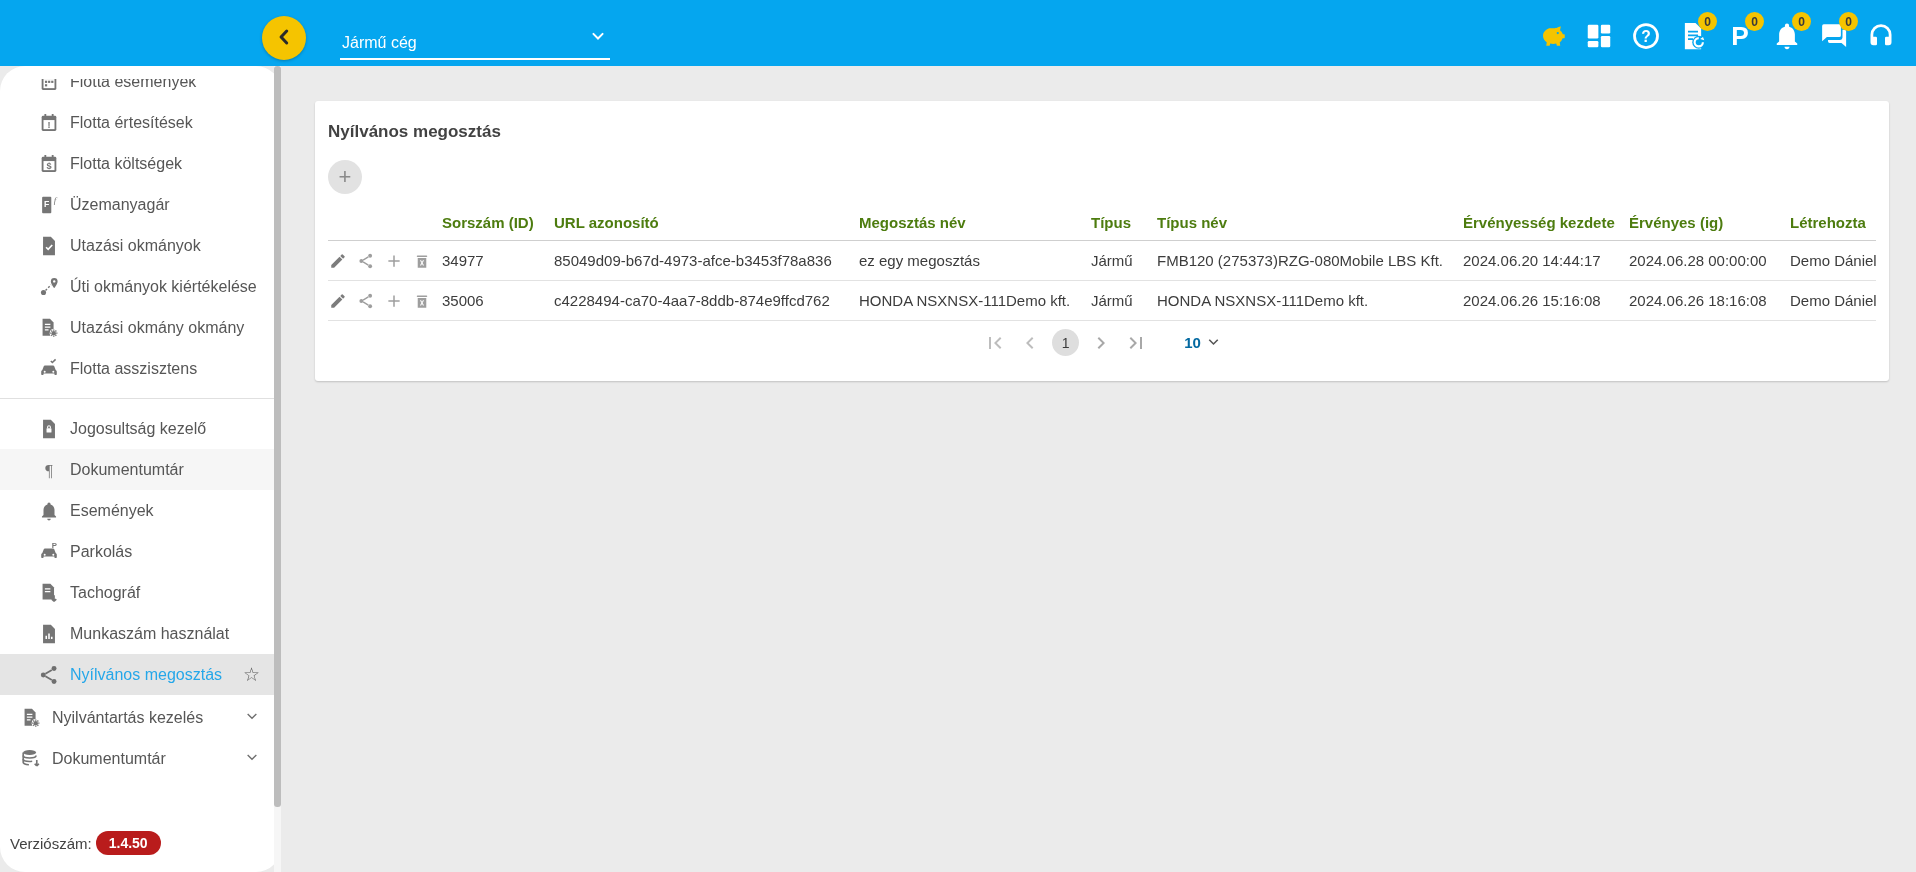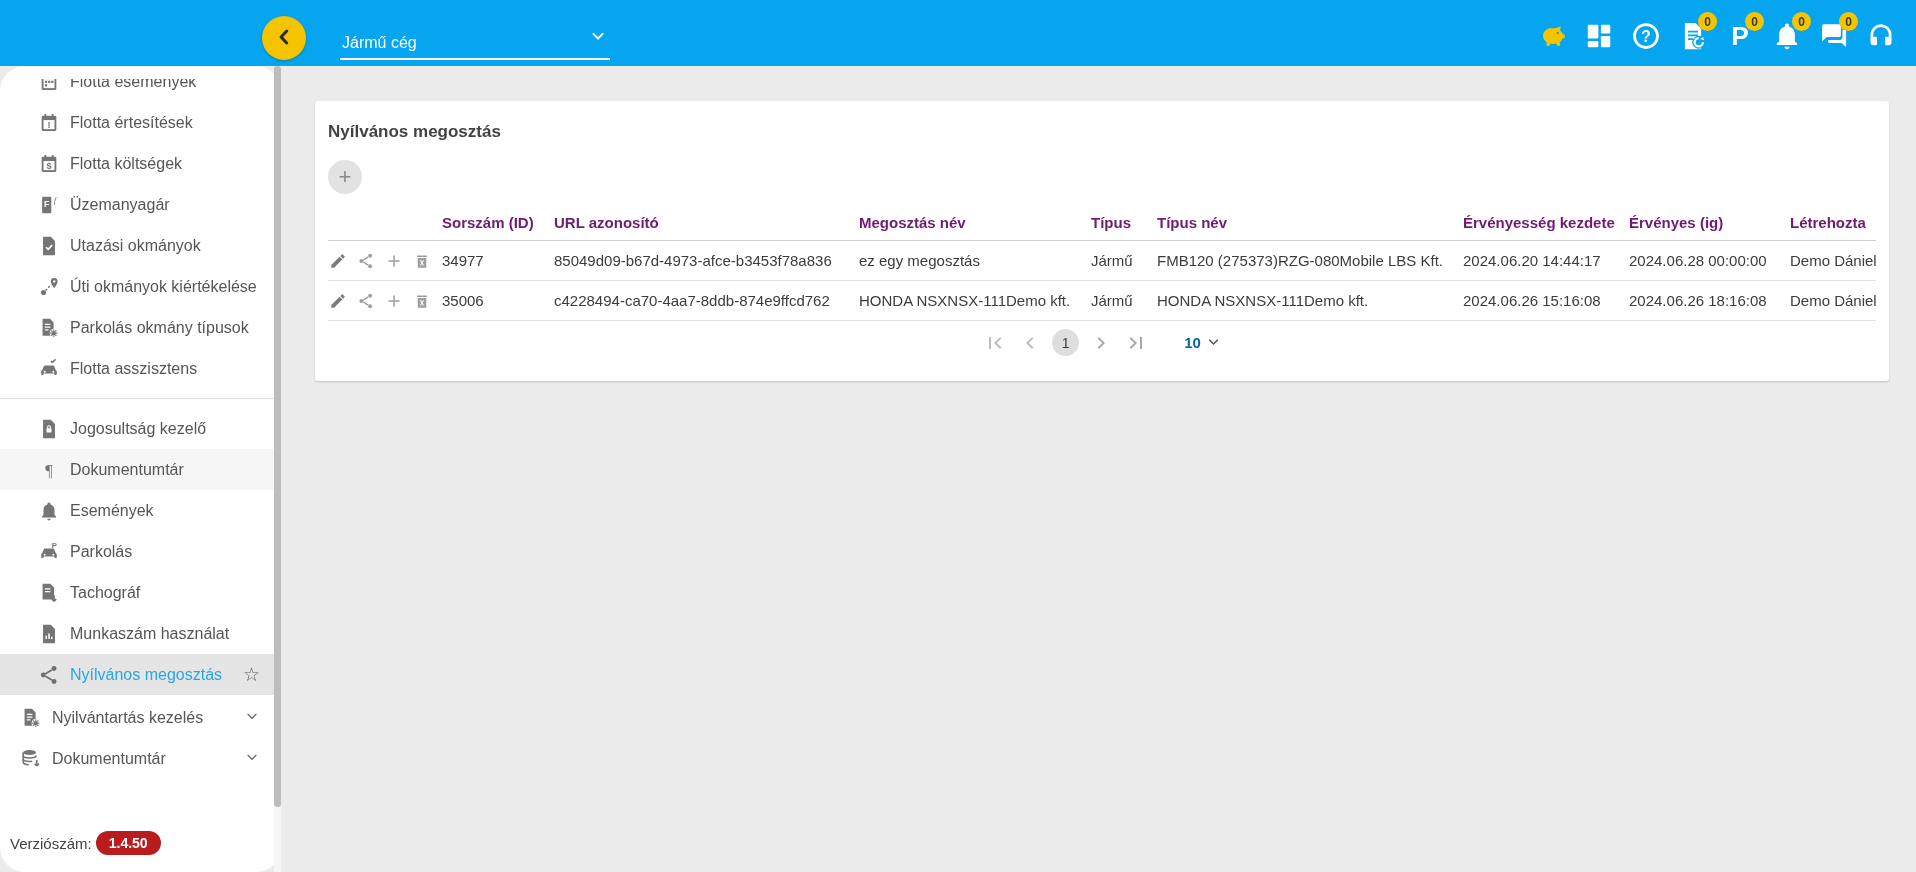--- a/index.html
+++ b/index.html
@@ -56,21 +56,21 @@
   .main { position:absolute; left:281px; right:0; top:66px; bottom:0; background:#ebebeb; }
   .card { position:absolute; left:34px; top:35px; width:1574px; height:280px;
     background:#fff; border-radius:3px; box-shadow:0 1px 2px rgba(0,0,0,.18);
     padding:13px; }
   .card-title { font-size:17px; font-weight:bold; color:#424242; margin-top:8px; }
   .add-btn { margin-top:18px; width:34px; height:34px; border-radius:50%;
     background:#e2e2e2; border:none; color:#8a8a8a; font-size:22px; line-height:30px;
     cursor:pointer; }
   table { width:100%; border-collapse:collapse; table-layout:fixed; margin-top:10px;
     font-size:15px; color:#3c3c3c; }
-  thead th { text-align:left; font-weight:bold; color:#701a75; padding:10px 8px 9px 0;
+  thead th { text-align:left; font-weight:bold; color:#4d7c0f; padding:10px 8px 9px 0;
     border-bottom:1px solid #cfcfcf; white-space:nowrap; overflow:hidden; }
   tbody td { height:40px; padding-right:8px; border-bottom:1px solid #e2e2e2;
     white-space:nowrap; overflow:hidden; }
   .row-actions { display:flex; gap:9px; align-items:center; }
   .act-ic { border:none; background:none; cursor:pointer; width:19px; height:19px;
     padding:0; display:flex; align-items:center; justify-content:center; }
   .act-ic svg { width:18px; height:18px; }
   .pagination { display:flex; align-items:center; justify-content:center; gap:9px;
     margin-top:8px; }
   .pg-btn { border:none; background:none; cursor:pointer; width:26px; height:26px;
@@ -250,21 +250,21 @@
       <li class="nav-item">
         <span class="nicon">
             <svg viewBox="0 0 24 24" fill="currentColor">
               <path d="M5 2h8l4 4v14.5H5z"></path>
               <path d="M7.5 8h6M7.5 11h6M7.5 14h4" stroke="#fff" stroke-width="1.3"></path>
               <circle cx="17.2" cy="17.6" r="4.4" fill="#fff"></circle>
               <circle cx="17.2" cy="17.6" r="2.4" fill="currentColor"></circle>
               <path d="M17.2 13.6v1.4M17.2 20.2v1.4M13.2 17.6h1.4M19.8 17.6h1.4M14.4 14.8l1 1M19 19.4l1 1M20 14.8l-1 1M15.4 19.4l-1 1" stroke="currentColor" stroke-width="1.5"></path>
             </svg>
           </span>
-        <span class="nlabel">Parkolás okmány típusok</span>
+        <span class="nlabel">Utazási okmány okmány</span>
       </li>
       <li class="nav-item">
         <span class="nicon">
             <svg viewBox="0 0 24 24" fill="currentColor">
               <path d="M14 3.2l1.7 1.7L19.2 1.5" stroke="currentColor" stroke-width="1.7" fill="none"></path>
               <path d="M4.7 13l1.6-4a1.3 1.3 0 0 1 1.2-.8h9c.6 0 1 .3 1.2.8l1.6 4a2 2 0 0 1 1.2 1.8v3a.8.8 0 0 1-.8.8h-1a.8.8 0 0 1-.8-.8v-1H6.1v1a.8.8 0 0 1-.8.8h-1a.8.8 0 0 1-.8-.8v-3A2 2 0 0 1 4.7 13z"></path>
               <circle cx="7.3" cy="14.9" r="1.1" fill="#fff"></circle>
               <circle cx="16.7" cy="14.9" r="1.1" fill="#fff"></circle>
             </svg>
           </span>

